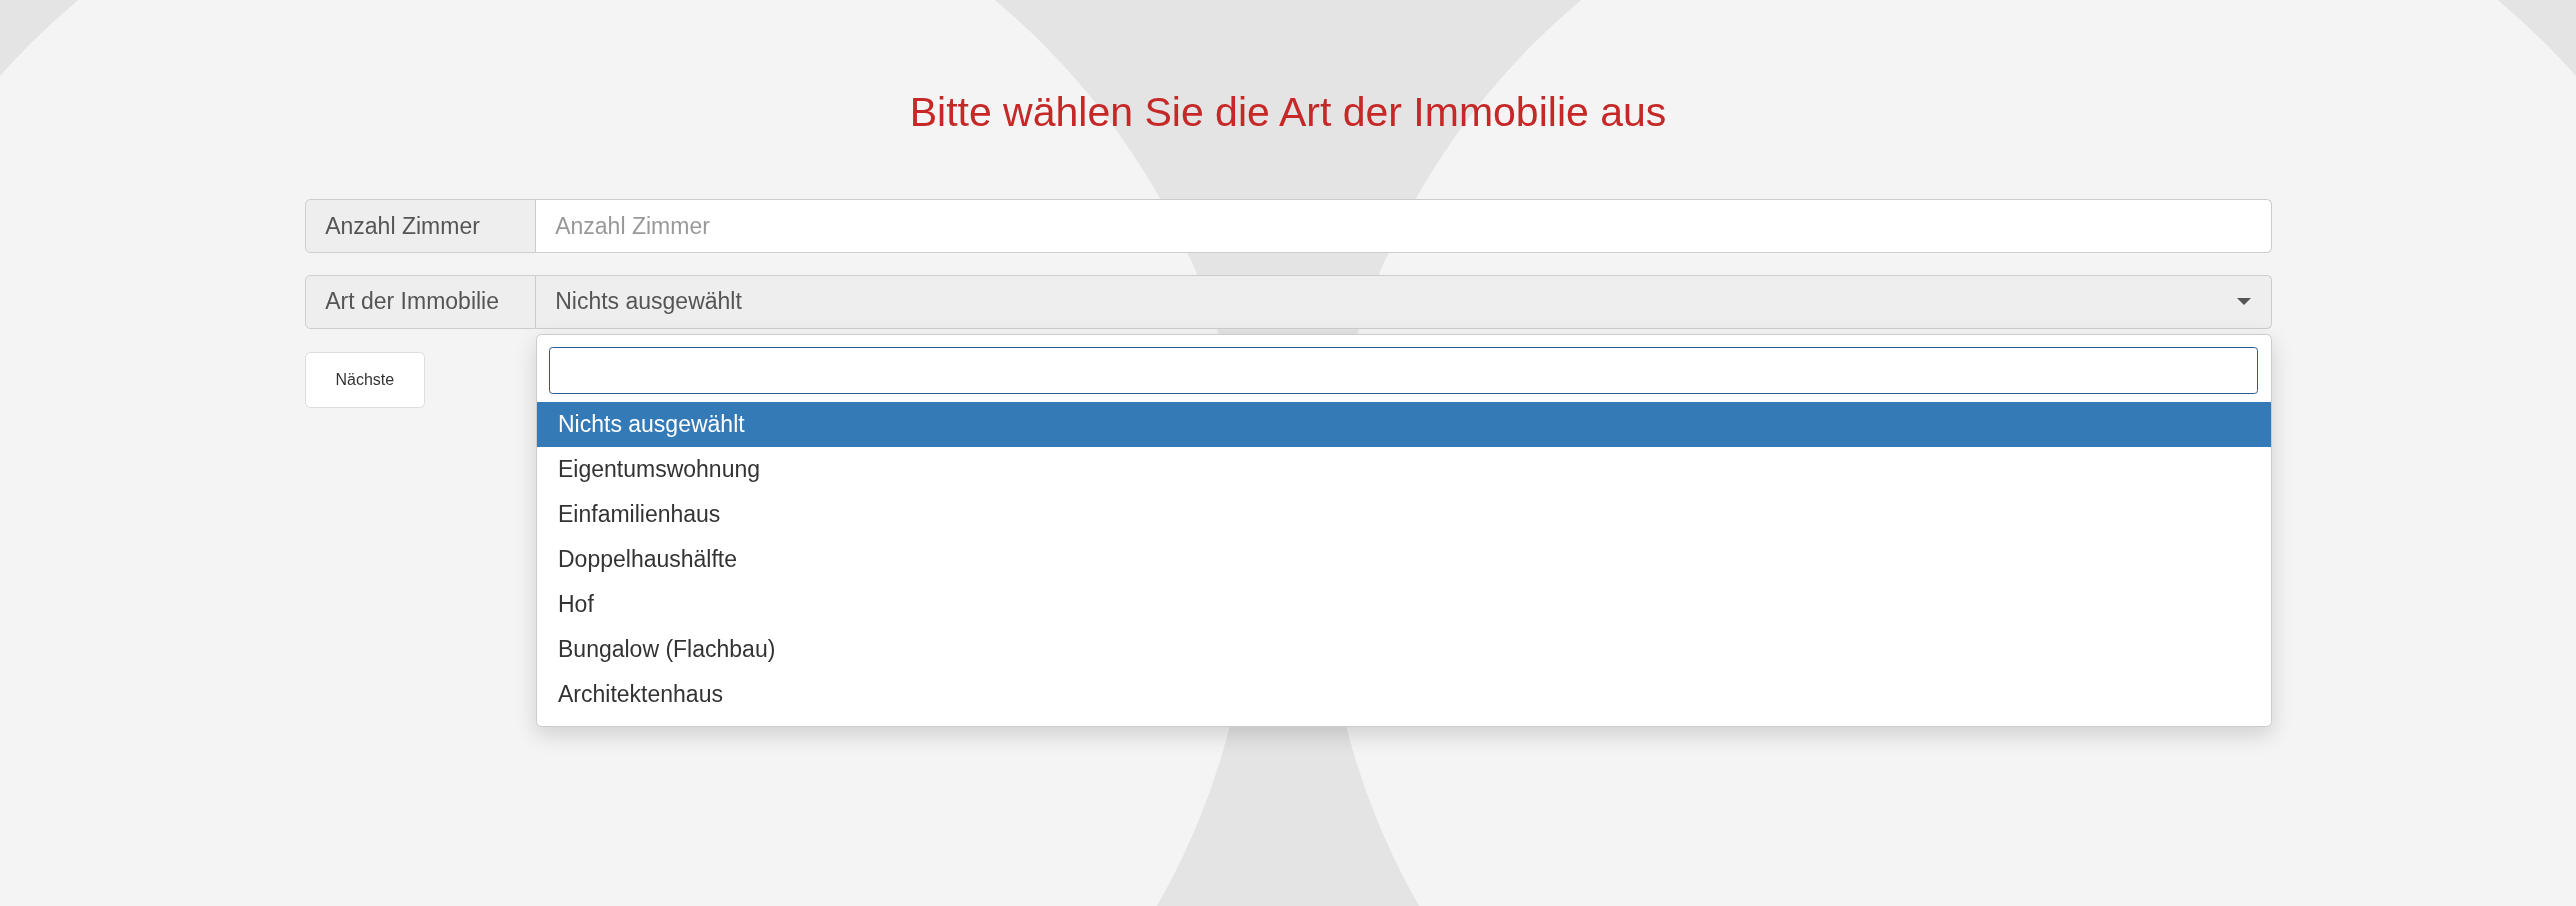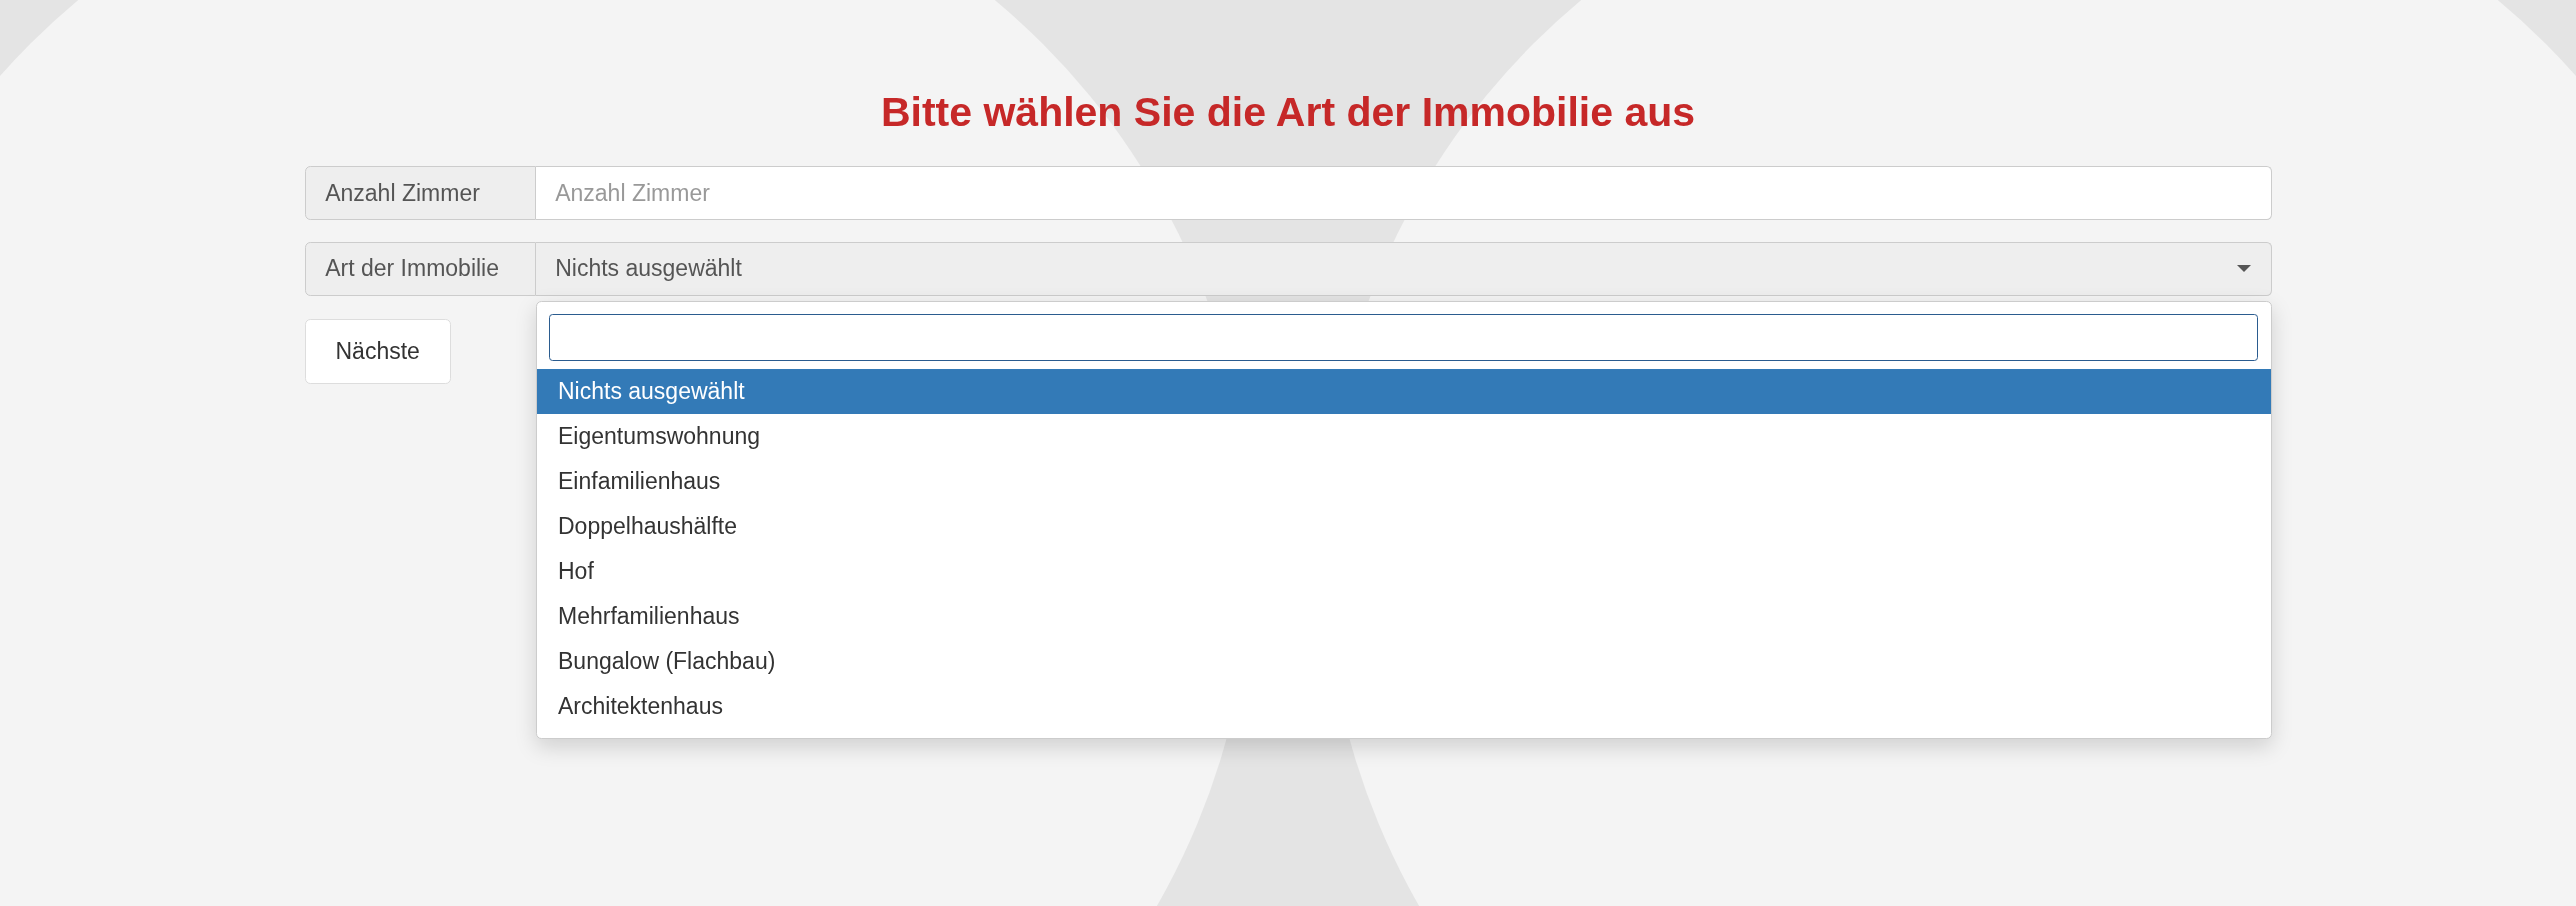--- a/index.html
+++ b/index.html
@@ -39,22 +39,22 @@
       position: relative;
       z-index: 1;
       max-width: 2039px;
       margin: 0 auto;
       padding: 89px 36px 0 36px;
     }
     .page-title {
       text-align: center;
       color: #c62828;
       font-size: 41px;
-      font-weight: 700;
-      margin-bottom: 30px;
+      font-weight: 400;
+      margin-bottom: 63px;
     }
     .form-row {
       display: flex;
       align-items: flex-start;
       margin-bottom: 21.5px;
     }
     .field-label {
       background: #eeeeee;
       border: 0.9px solid #ccc;
       padding: 12.5px 19.7px;
@@ -101,21 +101,21 @@
       border-top: 7.2px solid #555;
     }
     .next-button-row {
       display: flex;
       margin-top: 23px;
     }
     .next-button {
       background: #fff;
       border: 0.9px solid #ddd;
       padding: 18px 30px;
-      font-size: 23px;
+      font-size: 16px;
       color: #333;
       border-radius: 5.4px;
       cursor: pointer;
     }
     .dropdown-wrapper {
       position: relative;
       flex: 1;
     }
     .dropdown-panel {
       position: absolute;
@@ -178,21 +178,20 @@
       </div>
 
       <div class="dropdown-panel">
         <input type="text" class="dropdown-search" value="" style="">
         <ul class="dropdown-list">
           <li class="dropdown-item selected">Nichts ausgewählt</li>
           <li class="dropdown-item">Eigentumswohnung</li>
           <li class="dropdown-item">Einfamilienhaus</li>
           <li class="dropdown-item">Doppelhaushälfte</li>
           <li class="dropdown-item">Hof</li>
-          <li class="dropdown-item">Mehrfamilienhaus</li>
           <li class="dropdown-item">Bungalow (Flachbau)</li>
           <li class="dropdown-item">Architektenhaus</li>
         </ul>
       </div>
     </div>
   </div>
 
   <div class="next-button-row">
     <button class="next-button">Nächste</button>
   </div>

